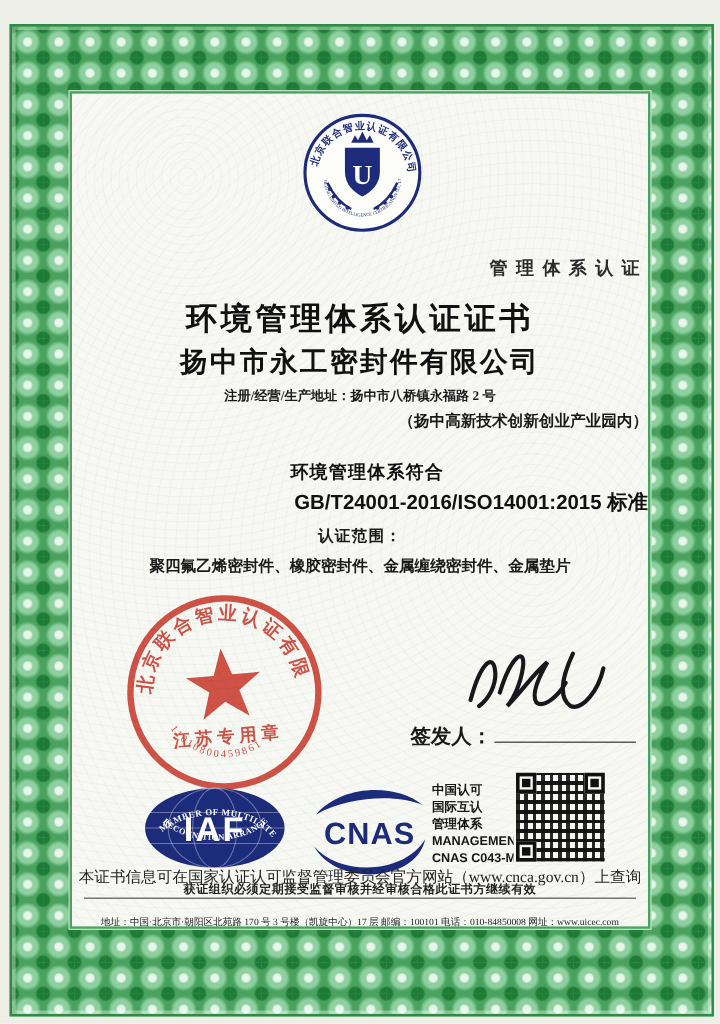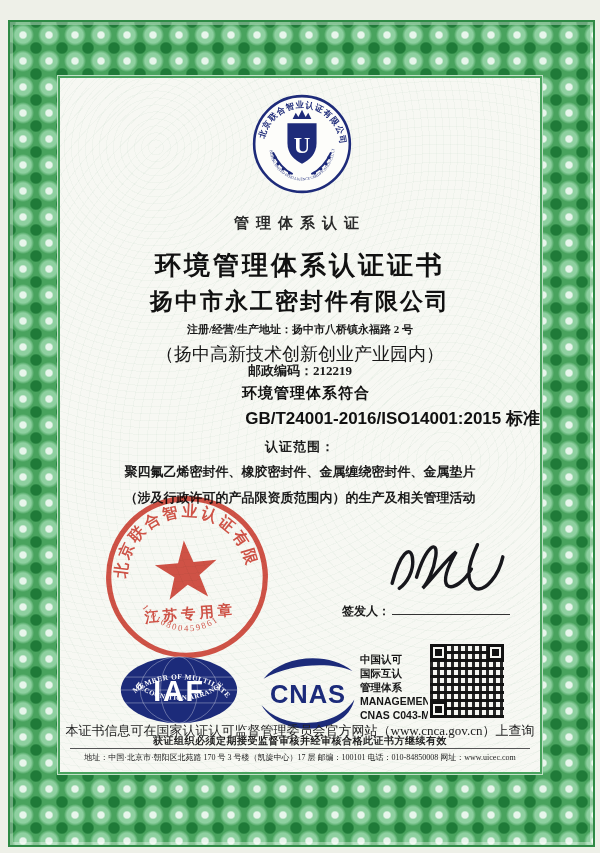--- a/index.html
+++ b/index.html
@@ -28,53 +28,53 @@
     background-color:#f7f8f3;
     background-image:
       repeating-radial-gradient(circle at 20% 10%, rgba(100,160,120,.05) 0 1px, transparent 1px 7px),
       repeating-radial-gradient(circle at 80% 55%, rgba(100,160,120,.05) 0 1px, transparent 1px 9px);
     border:2px solid #49a35e;
     box-shadow:0 0 0 1px #bfe0c6;
   }
   .abs{position:absolute;}
   .ctr{left:0;right:0;text-align:center;}
 
-  .logo-caption{top:136px;font-family:"Liberation Sans",sans-serif;font-size:15px;letter-spacing:7px;color:#2a2a2a;font-weight:600;}
+  .logo-caption{top:136px;font-family:"Liberation Sans",sans-serif;font-size:15px;letter-spacing:7px;color:#2a2a2a;font-weight:600;text-align:right;}
   .cert-title{top:170px;font-family:"Liberation Sans",sans-serif;font-size:26px;font-weight:bold;letter-spacing:3px;color:#111;}
   .company{top:208px;font-family:"Liberation Sans",sans-serif;font-size:23px;font-weight:bold;letter-spacing:2px;color:#111;}
   .addr1{top:244px;font-size:11px;font-weight:600;color:#1a1a1a;}
-  .addr2{top:264px;font-size:18px;font-weight:400;color:#1a1a1a;}
+  .addr2{top:264px;font-size:13px;font-weight:700;color:#1a1a1a;text-align:right;}
   .postal{top:284px;font-size:13px;font-weight:600;color:#1a1a1a;}
   .sysline{top:306px;font-family:"Liberation Sans",sans-serif;font-size:15px;font-weight:bold;color:#111;letter-spacing:1px;padding-left:12px;}
   .stdline{top:329px;font-family:"Liberation Sans",sans-serif;font-size:17px;font-weight:bold;color:#111;text-align:right;}
   .scope-label{top:360px;font-size:13px;font-weight:600;color:#1a1a1a;letter-spacing:1px;}
   .scope1{top:385px;font-size:13px;font-weight:600;color:#1a1a1a;font-family:Liberation Mono, monospace;}
   .scope2{top:411px;font-size:13px;font-weight:600;color:#1a1a1a;}
 
   .details{left:36px;top:458px;font-size:12.5px;font-weight:600;color:#1a1a1a;line-height:19.5px;}
   .details .row{white-space:nowrap;}
 
   .stamp{left:40px;top:412px;width:174px;height:174px;opacity:.86;mix-blend-mode:multiply;transform:rotate(-5deg);}
   .signature{left:322px;top:452px;width:132px;height:72px;}
-  .signer{left:282px;top:524px;font-size:12px;font-weight:600;color:#1a1a1a;}
+  .signer{left:282px;top:524px;font-size:17px;font-weight:600;color:#1a1a1a;}
   .signer-line{display:inline-block;width:118px;border-bottom:1.3px solid #333;height:12px;margin-left:2px;}
 
   .iaf{left:56px;top:576px;width:126px;height:72px;}
   .cnas{left:196px;top:572px;width:104px;height:80px;}
   .accred{left:300px;top:574px;font-family:"Liberation Sans",sans-serif;font-size:10.5px;font-weight:bold;color:#161616;line-height:14px;}
   .qr{left:370px;top:566px;width:74px;height:74px;background:
       repeating-linear-gradient(90deg, rgba(17,17,17,.9) 0 3px, transparent 3px 7px),
       repeating-linear-gradient(0deg, #161616 0 3px, #f6f6f2 3px 8px);
       outline:2px solid #f6f6f2;}
   .qr .finder{position:absolute;width:17px;height:17px;border:3px solid #111;background:#f6f6f2;box-sizing:border-box;}
   .qr .finder i{position:absolute;left:2px;top:2px;width:7px;height:7px;background:#111;display:block;}
   .qr .f-tl{left:0;top:0;} .qr .f-tr{right:0;top:0;} .qr .f-bl{left:0;bottom:0;}
 
   .notice{top:656px;font-size:10px;font-weight:bold;color:#222;letter-spacing:.5px;}
-  .addr-foot{top:670px;left:10px;right:10px;text-align:center;font-size:8px;color:#222;border-top:1px solid #555;padding-top:3px;}
+  .addr-foot{top:670px;left:10px;right:10px;text-align:center;font-size:8px;color:#222;border-top:1px solid #555;padding-top:14px;}
   .query-foot{top:644px;font-size:13px;color:#222;}
 </style>
 </head>
 <body>
 
 <div class="page">
   <div class="border-frame"></div>
 
   <div class="paper">
 
@@ -105,28 +105,26 @@
           <circle cx="62" cy="78" r="1.6"></circle>
       </g>
     </svg>
 
     <div class="abs ctr logo-caption">管理体系认证</div>
 
     <div class="abs ctr cert-title">环境管理体系认证证书</div>
     <div class="abs ctr company">扬中市永工密封件有限公司</div>
     <div class="abs ctr addr1">注册/经营/生产地址：扬中市八桥镇永福路 2 号</div>
     <div class="abs ctr addr2">（扬中高新技术创新创业产业园内）</div>
-    <div class="abs ctr postal">邮政编码：212219</div>
 
     <div class="abs ctr sysline">环境管理体系符合</div>
     <div class="abs ctr stdline">GB/T24001-2016/ISO14001:2015 标准</div>
 
     <div class="abs ctr scope-label">认证范围：</div>
     <div class="abs ctr scope1">聚四氟乙烯密封件、橡胶密封件、金属缠绕密封件、金属垫片</div>
-    <div class="abs ctr scope2">（涉及行政许可的产品限资质范围内）的生产及相关管理活动</div>
 
 
     <svg class="abs stamp" viewBox="0 0 180 180">
       <circle cx="90" cy="90" r="81" fill="none" stroke="#d0382b" stroke-width="5.5"></circle>
       <defs>
         <path id="sealTop" d="M90,90 m -63,0 a63,63 0 1 1 126,0" fill="none"></path>
         <path id="sealBot" d="M90,90 m -56,0 a56,56 0 1 0 112,0" fill="none"></path>
       </defs>
       <text font-size="16" font-weight="bold" fill="#d0382b" letter-spacing="3">
         <textPath href="#sealTop" startOffset="2%">北京联合智业认证有限公司</textPath>

